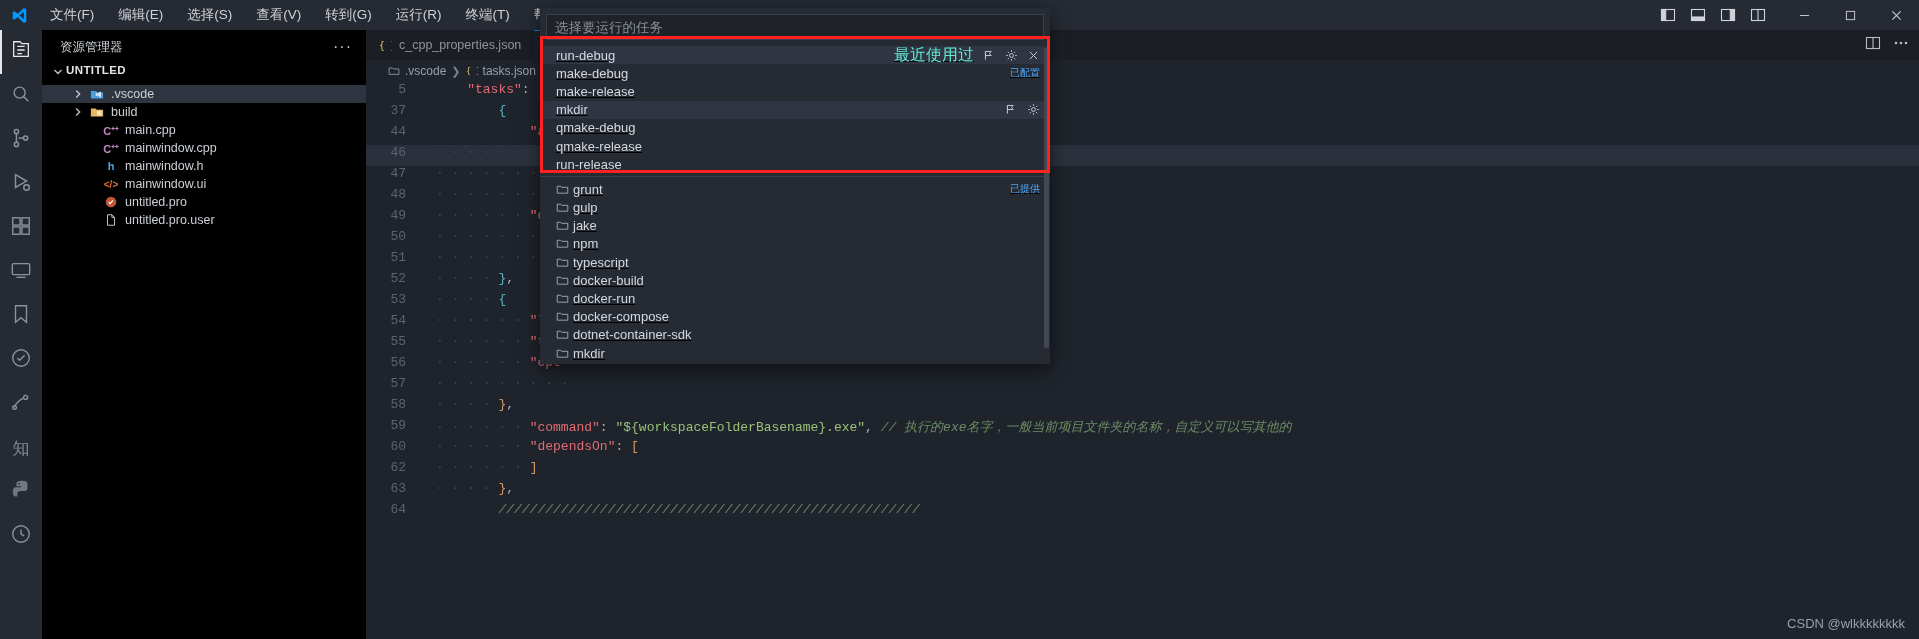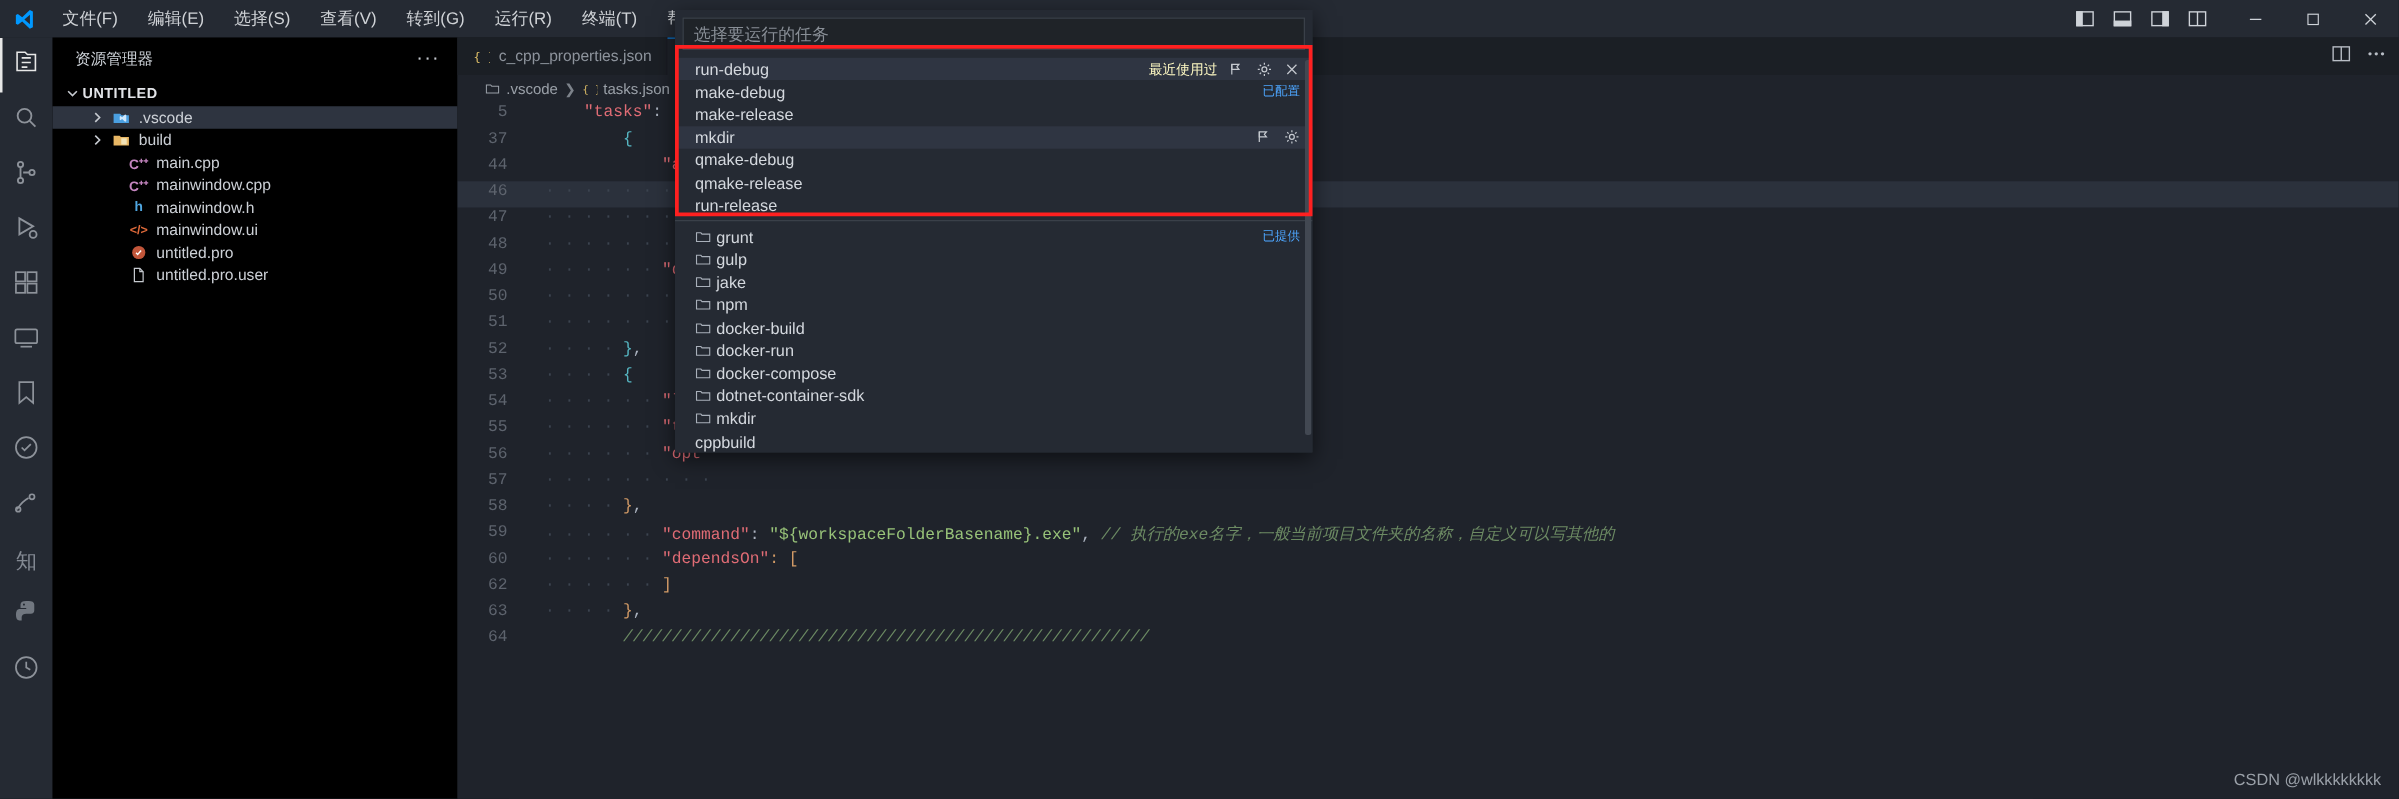--- a/index.html
+++ b/index.html
@@ -42,21 +42,21 @@
   .sidebar{
     position:absolute; left:42px; top:30px; width:324px; height:609px;
     background:#000000;
   }
   .sidebar-title{
     height:34px; display:flex; align-items:center; justify-content:space-between;
     padding:0 14px 0 18px; color:#cdd2d8; font-size:12.5px;
   }
   .sb-dots{ color:#c5c9cf; font-size:16px; letter-spacing:1px; line-height:10px; }
   .tree-root{
-    height:21px; display:flex; align-items:center; padding-left:8px;
+    height:21px; display:flex; align-items:flex-start; padding-left:8px;
     color:#e2e4e8; font-size:11.5px; font-weight:bold; letter-spacing:.4px;
   }
   .chev{ width:16px; height:16px; display:inline-flex; align-items:center; justify-content:center; color:#c5c9cf; }
   .chev svg{ width:10px; height:10px; }
   .row{
     height:18px; display:flex; align-items:center; font-size:12.5px; color:#ccd0d6;
     padding-left:14px; gap:2px; white-space:nowrap;
   }
   .row.sel{ background:#2e3440; }
   .row .ind{ display:inline-block; }
@@ -96,39 +96,39 @@
   .k-brk2{ color:#d19a66; }
   .k-cmt{ color:#6c8a63; font-style:italic; }
   .k-pun{ color:#abb2bf; }
   .dots{ color:#3c4450; }
   .sel-block{ background:#2b313c; }
 
   
   .quickpick{
     position:absolute; left:540px; top:8px; width:510px;
     background:#252a33; box-shadow:0 5px 16px rgba(0,0,0,.55);
-    z-index:50; font-size:13px;
+    z-index:50; font-size:13px;text-decoration:underline;
   }
   .qp-input-wrap{ padding:6px; background:#252a33; }
   .qp-input{
     width:100%; height:26px; background:#1f2328; border:1px solid #3a4049;
     color:#cfd3d9; font-size:13.5px; padding:0 8px; outline:none;
     font-family:"Liberation Sans", sans-serif;
   }
   .qp-input::placeholder{ color:#888e96; }
   .qp-list{ background:#252a33; max-height:318px; overflow:hidden; position:relative; }
   .qp-row{
     height:18.2px; display:flex; align-items:center; padding:0 10px 0 16px;
     color:#d4d8de; font-size:13px; position:relative;
   }
   .qp-row.sel{ background:#2f3542; }
   .qp-row .qname{ flex:0 0 auto; }
   .qp-row .qspacer{ flex:1 1 auto; }
   .qp-right{ display:flex; align-items:center; gap:9px; }
-  .qp-meta{ color:#fef9c3; font-size:11px; }
+  .qp-meta{ color:#5eead4; font-size:16px; }
   .qp-badge{ color:#4da6ff; font-size:10px; }
   .qp-ico{ display:inline-flex; align-items:center; justify-content:center; color:#c6cad0; }
   .qp-ico svg{ width:13px; height:13px; display:block; }
   .qp-folder{ width:17px; display:inline-flex; align-items:center; color:#a9b0ba; }
   .qp-folder svg{ width:13px; height:13px; display:block; }
   .qp-sep{ height:1px; background:#3a4049; margin:3px 0; }
   .qp-scroll{
     position:absolute; right:1px; top:2px; width:5px; height:300px; background:#424852; border-radius:2px;
   }
   .red-box{
@@ -582,20 +582,28 @@
             </svg>
         </span>
         <span class="qname">npm</span>
       </div>
       <div class="qp-row">
         <span class="qp-folder">
           <svg viewBox="0 0 16 16" fill="none" stroke="#a9b0ba" stroke-width="1.1">
               <path d="M1.5 4h4.3l1.1 1.3H14.5V12.5h-13z"></path>
             </svg>
         </span>
+        <span class="qname">typescript</span>
+      </div>
+      <div class="qp-row">
+        <span class="qp-folder">
+          <svg viewBox="0 0 16 16" fill="none" stroke="#a9b0ba" stroke-width="1.1">
+              <path d="M1.5 4h4.3l1.1 1.3H14.5V12.5h-13z"></path>
+            </svg>
+        </span>
         <span class="qname">docker-build</span>
       </div>
       <div class="qp-row">
         <span class="qp-folder">
           <svg viewBox="0 0 16 16" fill="none" stroke="#a9b0ba" stroke-width="1.1">
               <path d="M1.5 4h4.3l1.1 1.3H14.5V12.5h-13z"></path>
             </svg>
         </span>
         <span class="qname">docker-run</span>
       </div>

